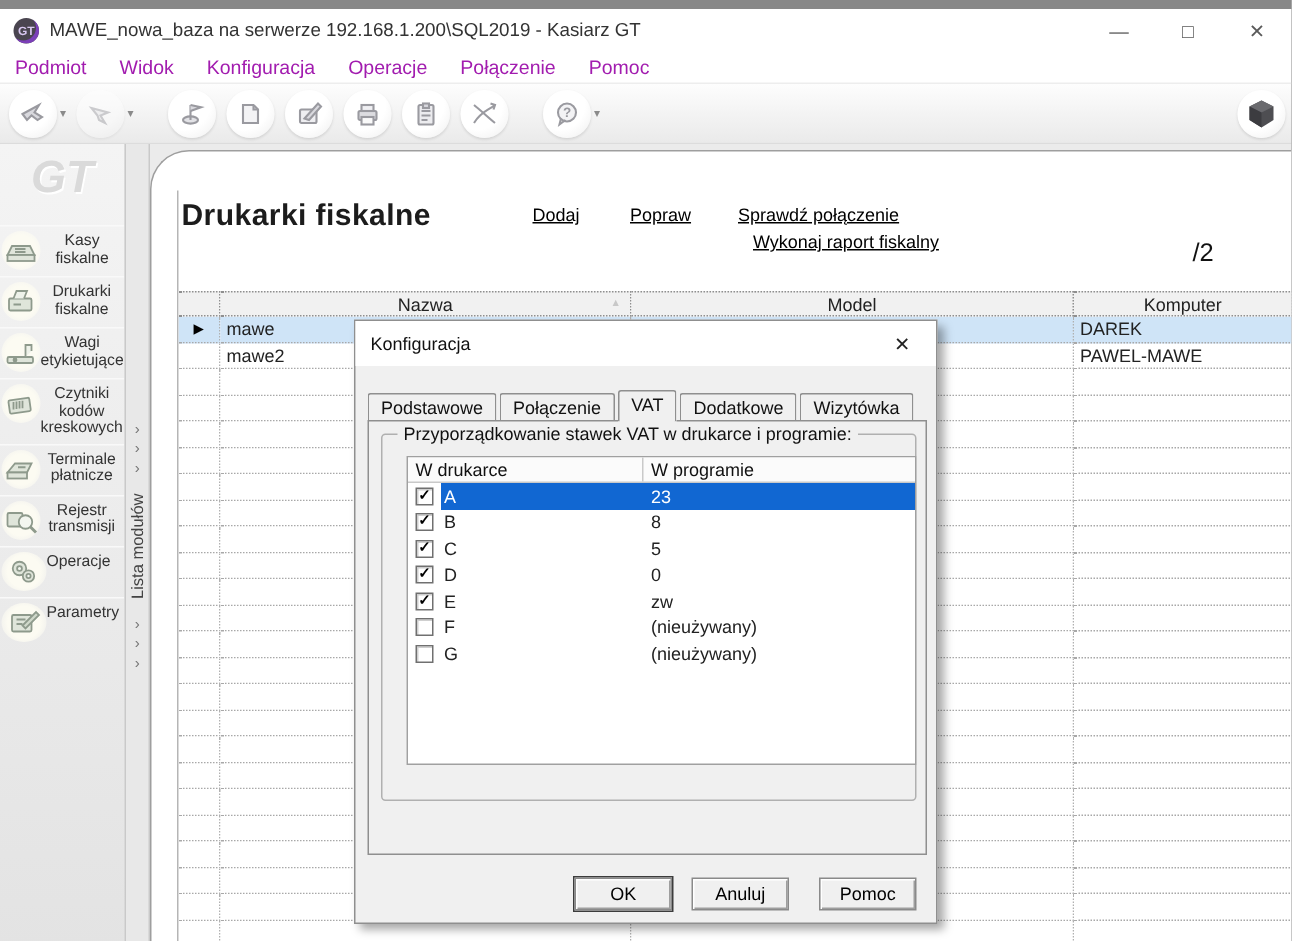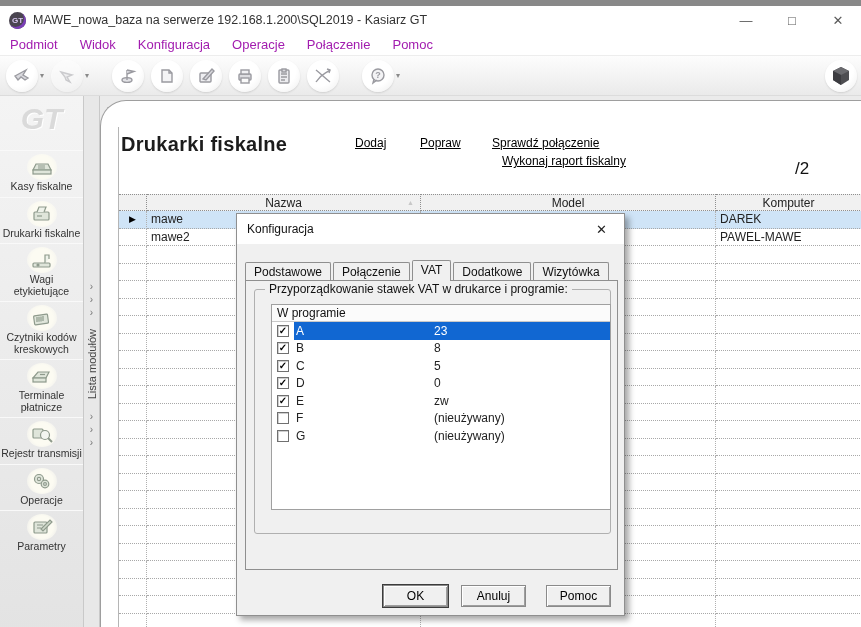--- a/index.html
+++ b/index.html
@@ -38,21 +38,21 @@
   .tb-spacer { width:16px; }
   .tb-right { margin-left:auto; margin-right:4px; }
   
   .workspace { position:absolute; left:0; top:90px; width:861px; height:537px;
     background:#ebebeb; }
   
   .sidebar { position:absolute; left:0; top:0; width:83px; height:537px;
     background:linear-gradient(#f4f4f4,#e3e3e3); overflow:hidden; }
   .gt-logo { font-size:30px; font-weight:bold; font-style:italic; color:#dadada;
     text-shadow:1px 1px 0 #fff; text-align:center; margin:6px 0 14px 0; }
-  .side-item { display:flex; flex-direction:column; align-items:center;
+  .side-item { display:flex; flex-direction:row; align-items:flex-start;
     padding:3px 1px 4px 1px; border-top:1px solid #f9f9f9; }
   .side-icon { width:30px; height:26px; border-radius:50%;
     background:radial-gradient(circle,#fcfbf2 55%, rgba(252,251,242,0));
     display:flex; align-items:center; justify-content:center; }
   .side-label { font-size:10.5px; color:#333; text-align:center; line-height:11.5px; margin-top:1px; }
   
   .mod-strip { position:absolute; left:83px; top:0; width:17px; height:537px;
     background:#e8e8e8; border-left:1px solid #c9c9c9; border-right:1px solid #c9c9c9;
     display:flex; flex-direction:column; align-items:center; justify-content:center; }
   .chev { font-size:10px; color:#777; line-height:13px; }
@@ -522,20 +522,21 @@
         <div class="tab">Połączenie</div>
         <div class="tab active">VAT</div>
         <div class="tab">Dodatkowe</div>
         <div class="tab">Wizytówka</div>
       </div>
     <div class="tab-page">
       <div class="groupbox">
         <span class="grouplabel">Przyporządkowanie stawek VAT w drukarce i programie:</span>
         <div class="vat-list">
           <div class="vat-head">
+            <span class="vh-1">W drukarce</span>
             <span class="vh-2">W programie</span>
           </div>
           <div id="vat-rows">
               <div class="vat-row sel">
                 <span class="cb-cell">
                   <span class="checkbox">✓</span>
                 </span>
                 <span class="row-body">
                   <span class="vat-code">A</span>
                   <span class="vat-val">23</span>

